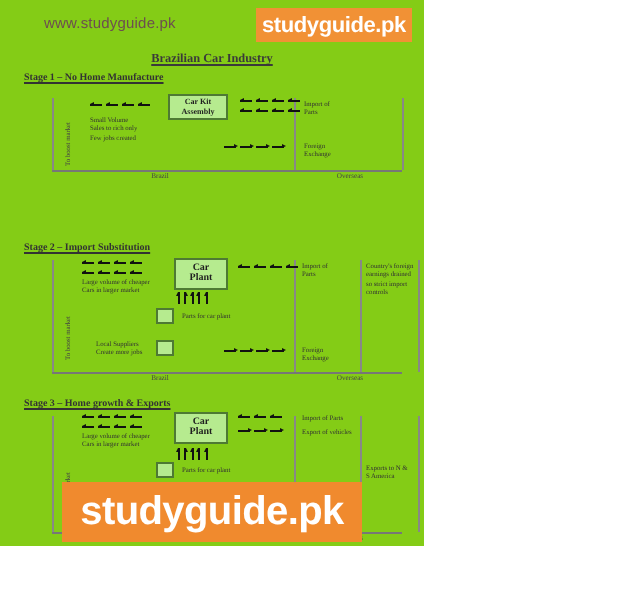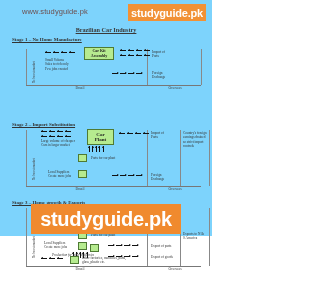--- a/index.html
+++ b/index.html
@@ -2,21 +2,21 @@
 <html><head>
 <meta charset="utf-8">
 <style>
   * { box-sizing: border-box; margin: 0; padding: 0; }
   html, body {
     width: 212px; height: 300px;
     background: #ffffff;
     font-family: "Liberation Serif", serif;
     overflow: hidden;
   }
-  .page { position: relative; width: 212px; height: 236px; background:#7dd3fc; }
+  .page { position: relative; width: 212px; height: 273px; background:#84cc16; }
 
   
   .hdr {
     position: absolute; top: 4px; left: 0; width: 212px; height: 20px;
   }
   .hdr-url {
     position: absolute; left: 22px; top: 3px;
     font-family: "Liberation Sans", sans-serif;
     font-size: 7.5px; color: #6d4f4f; letter-spacing: .1px;
     white-space: nowrap;

